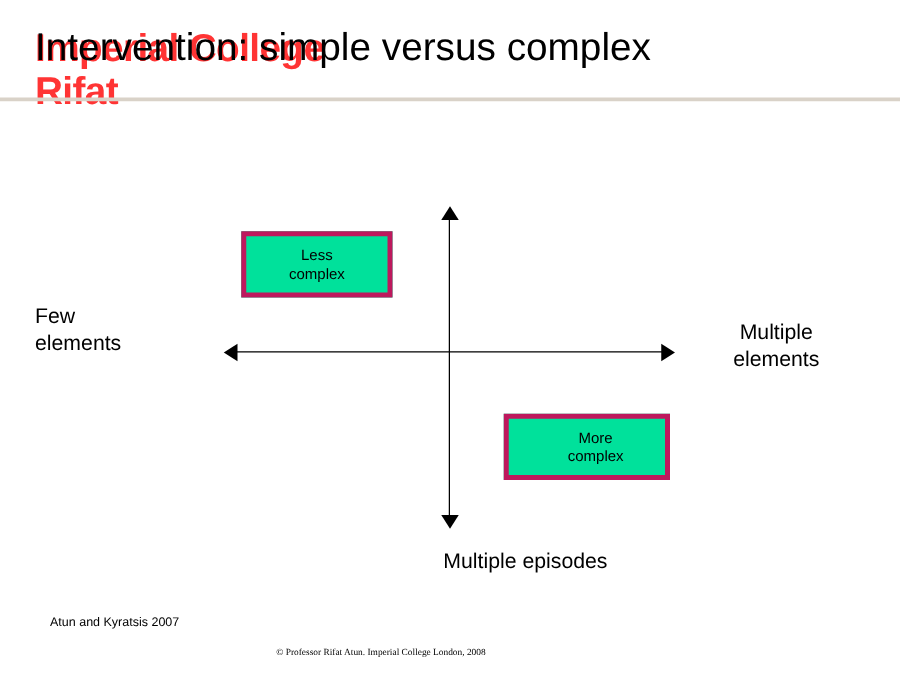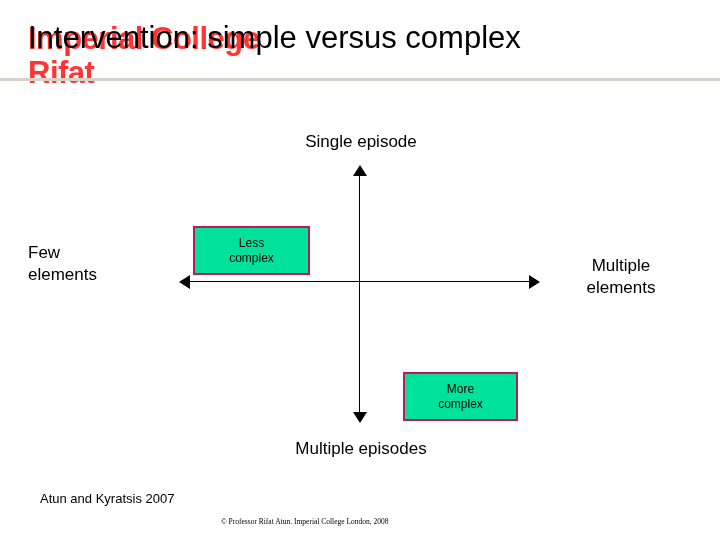--- a/index.html
+++ b/index.html
@@ -115,69 +115,69 @@
   .label-top {
     left: 236px;
     top: 131px;
     width: 250px;
     text-align: center;
   }
   .label-bottom {
     left: 236px;
     top: 438px;
     width: 250px;
-    text-align: center;
+    text-align: right;
   }
   .label-left {
     left: 28px;
     top: 242px;
     width: 140px;
     text-align: left;
   }
   .label-right {
     left: 541px;
     top: 255px;
     width: 160px;
     text-align: center;
   }
 
   .box {
     position: absolute;
     background: #00e19b;
-    border: 2px solid #be185d;
+    border: 4px solid #be185d;
     color: #000000;
     font-size: 12px;
     line-height: 15px;
     text-align: center;
     display: flex;
     flex-direction: column;
     align-items: center;
     justify-content: center;
     white-space: pre-line;
-    margin-top: 41px;
   }
   .box-less {
     left: 193px;
     top: 185px;
     width: 113px;
     height: 45px;
   }
   .box-more {
     left: 403px;
     top: 331px;
     width: 111px;
     height: 45px;
+    padding-left: 14px;
   }
 
   
   .source-note {
     position: absolute;
     left: 40px;
     top: 493px;
-    font-size: 13px;
+    font-size: 10px;
     line-height: 11px;
     color: #000000;
   }
   .copyright-note {
     position: absolute;
     left: 221px;
     top: 517px;
     font-size: 7.5px;
     line-height: 10px;
     color: #000000;
@@ -194,21 +194,20 @@
   <div class="title">Intervention: simple versus complex</div>
   <div class="header-rule"></div>
 
   <div class="axis-v"></div>
   <div class="axis-h"></div>
   <div class="arrow arrow-up"></div>
   <div class="arrow arrow-down"></div>
   <div class="arrow arrow-left"></div>
   <div class="arrow arrow-right"></div>
 
-  <div class="label label-top">Single episode</div>
   <div class="label label-bottom">Multiple episodes</div>
   <div class="label label-left">Few
 elements</div>
   <div class="label label-right">Multiple
 elements</div>
 
   <div class="box box-less">Less
 complex</div>
   <div class="box box-more">More
 complex</div>

